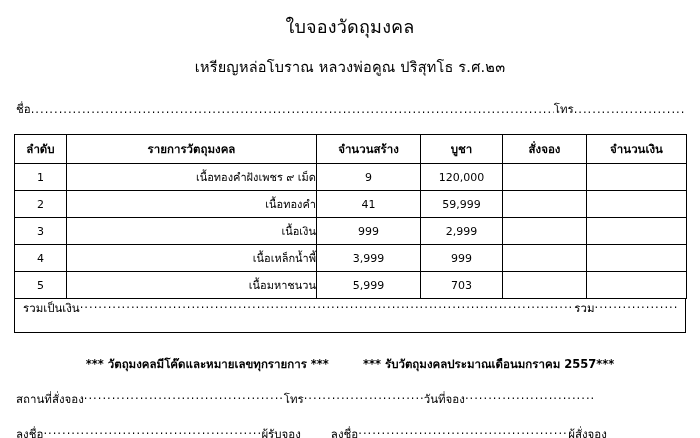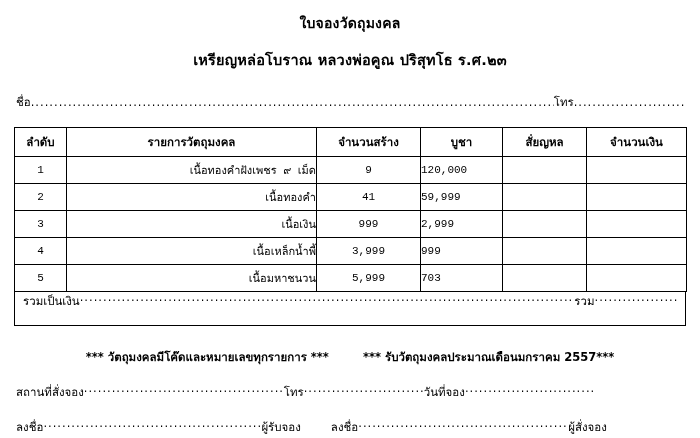--- a/index.html
+++ b/index.html
@@ -17,29 +17,29 @@
   }
   .page {
     position: relative;
     width: 700px;
     height: 438px;
     box-sizing: border-box;
     padding: 0 14px;
   }
   .title1 {
     text-align: center;
-    font-size: 14px;
-    font-weight: bold;
+    font-size: 18px;
+    font-weight: normal;
     margin-top: 12px;
     letter-spacing: 0.2px;
   }
   .title2 {
     text-align: center;
     font-size: 14.5px;
-    font-weight: bold;
+    font-weight: normal;
     margin-top: 14px;
     letter-spacing: 0.2px;
   }
   .name-line {
     margin-top: 22px;
     font-size: 11.5px;
     display: flex;
     align-items: baseline;
     white-space: nowrap;
     padding-left: 2px;
@@ -56,39 +56,38 @@
     letter-spacing: 1px;
     font-size: 11.5px;
     line-height: 1;
     white-space: nowrap;
   }
   table.main {
     width: 100%;
     border-collapse: collapse;
     margin-top: 16px;
     table-layout: fixed;
-    font-family: Liberation Mono, monospace;
   }
   table.main th, table.main td {
     border: 1px solid #000000;
     font-size: 11px;
     padding: 0;
     height: 26px;
     vertical-align: middle;
   }
   table.main th {
     font-weight: bold;
     text-align: center;
     height: 28px;
     font-size: 11.5px;
   }
   td.c-no { text-align: center; }
   td.c-desc { text-align: right; padding-left: 8px; margin-left: 8px; }
   td.c-num { text-align: center; }
-  td.c-price { text-align: left; }
+  td.c-price { text-align: center; }
   td.c-order { text-align: center; }
   td.c-amount { text-align: center; }
 
   .sum-row {
     border: 1px solid #000000;
     border-top: none;
     font-size: 11.5px;
     height: 34px;
     display: flex;
     align-items: flex-start;
@@ -136,21 +135,21 @@
       <col style="width:82px">
       <col style="width:84px">
       <col style="width:100px">
     </colgroup>
     <thead>
       <tr>
         <th>ลำดับ</th>
         <th>รายการวัตถุมงคล</th>
         <th>จำนวนสร้าง</th>
         <th>บูชา</th>
-        <th>สั่ยญหล</th>
+        <th>สั่งจอง</th>
         <th>จำนวนเงิน</th>
       </tr>
     </thead>
     <tbody>
       <tr>
         <td class="c-no">1</td>
         <td class="c-desc">เนื้อทองคำฝังเพชร ๙  เม็ด</td>
         <td class="c-num">9</td>
         <td class="c-price">120,000</td>
         <td class="c-order"></td>

